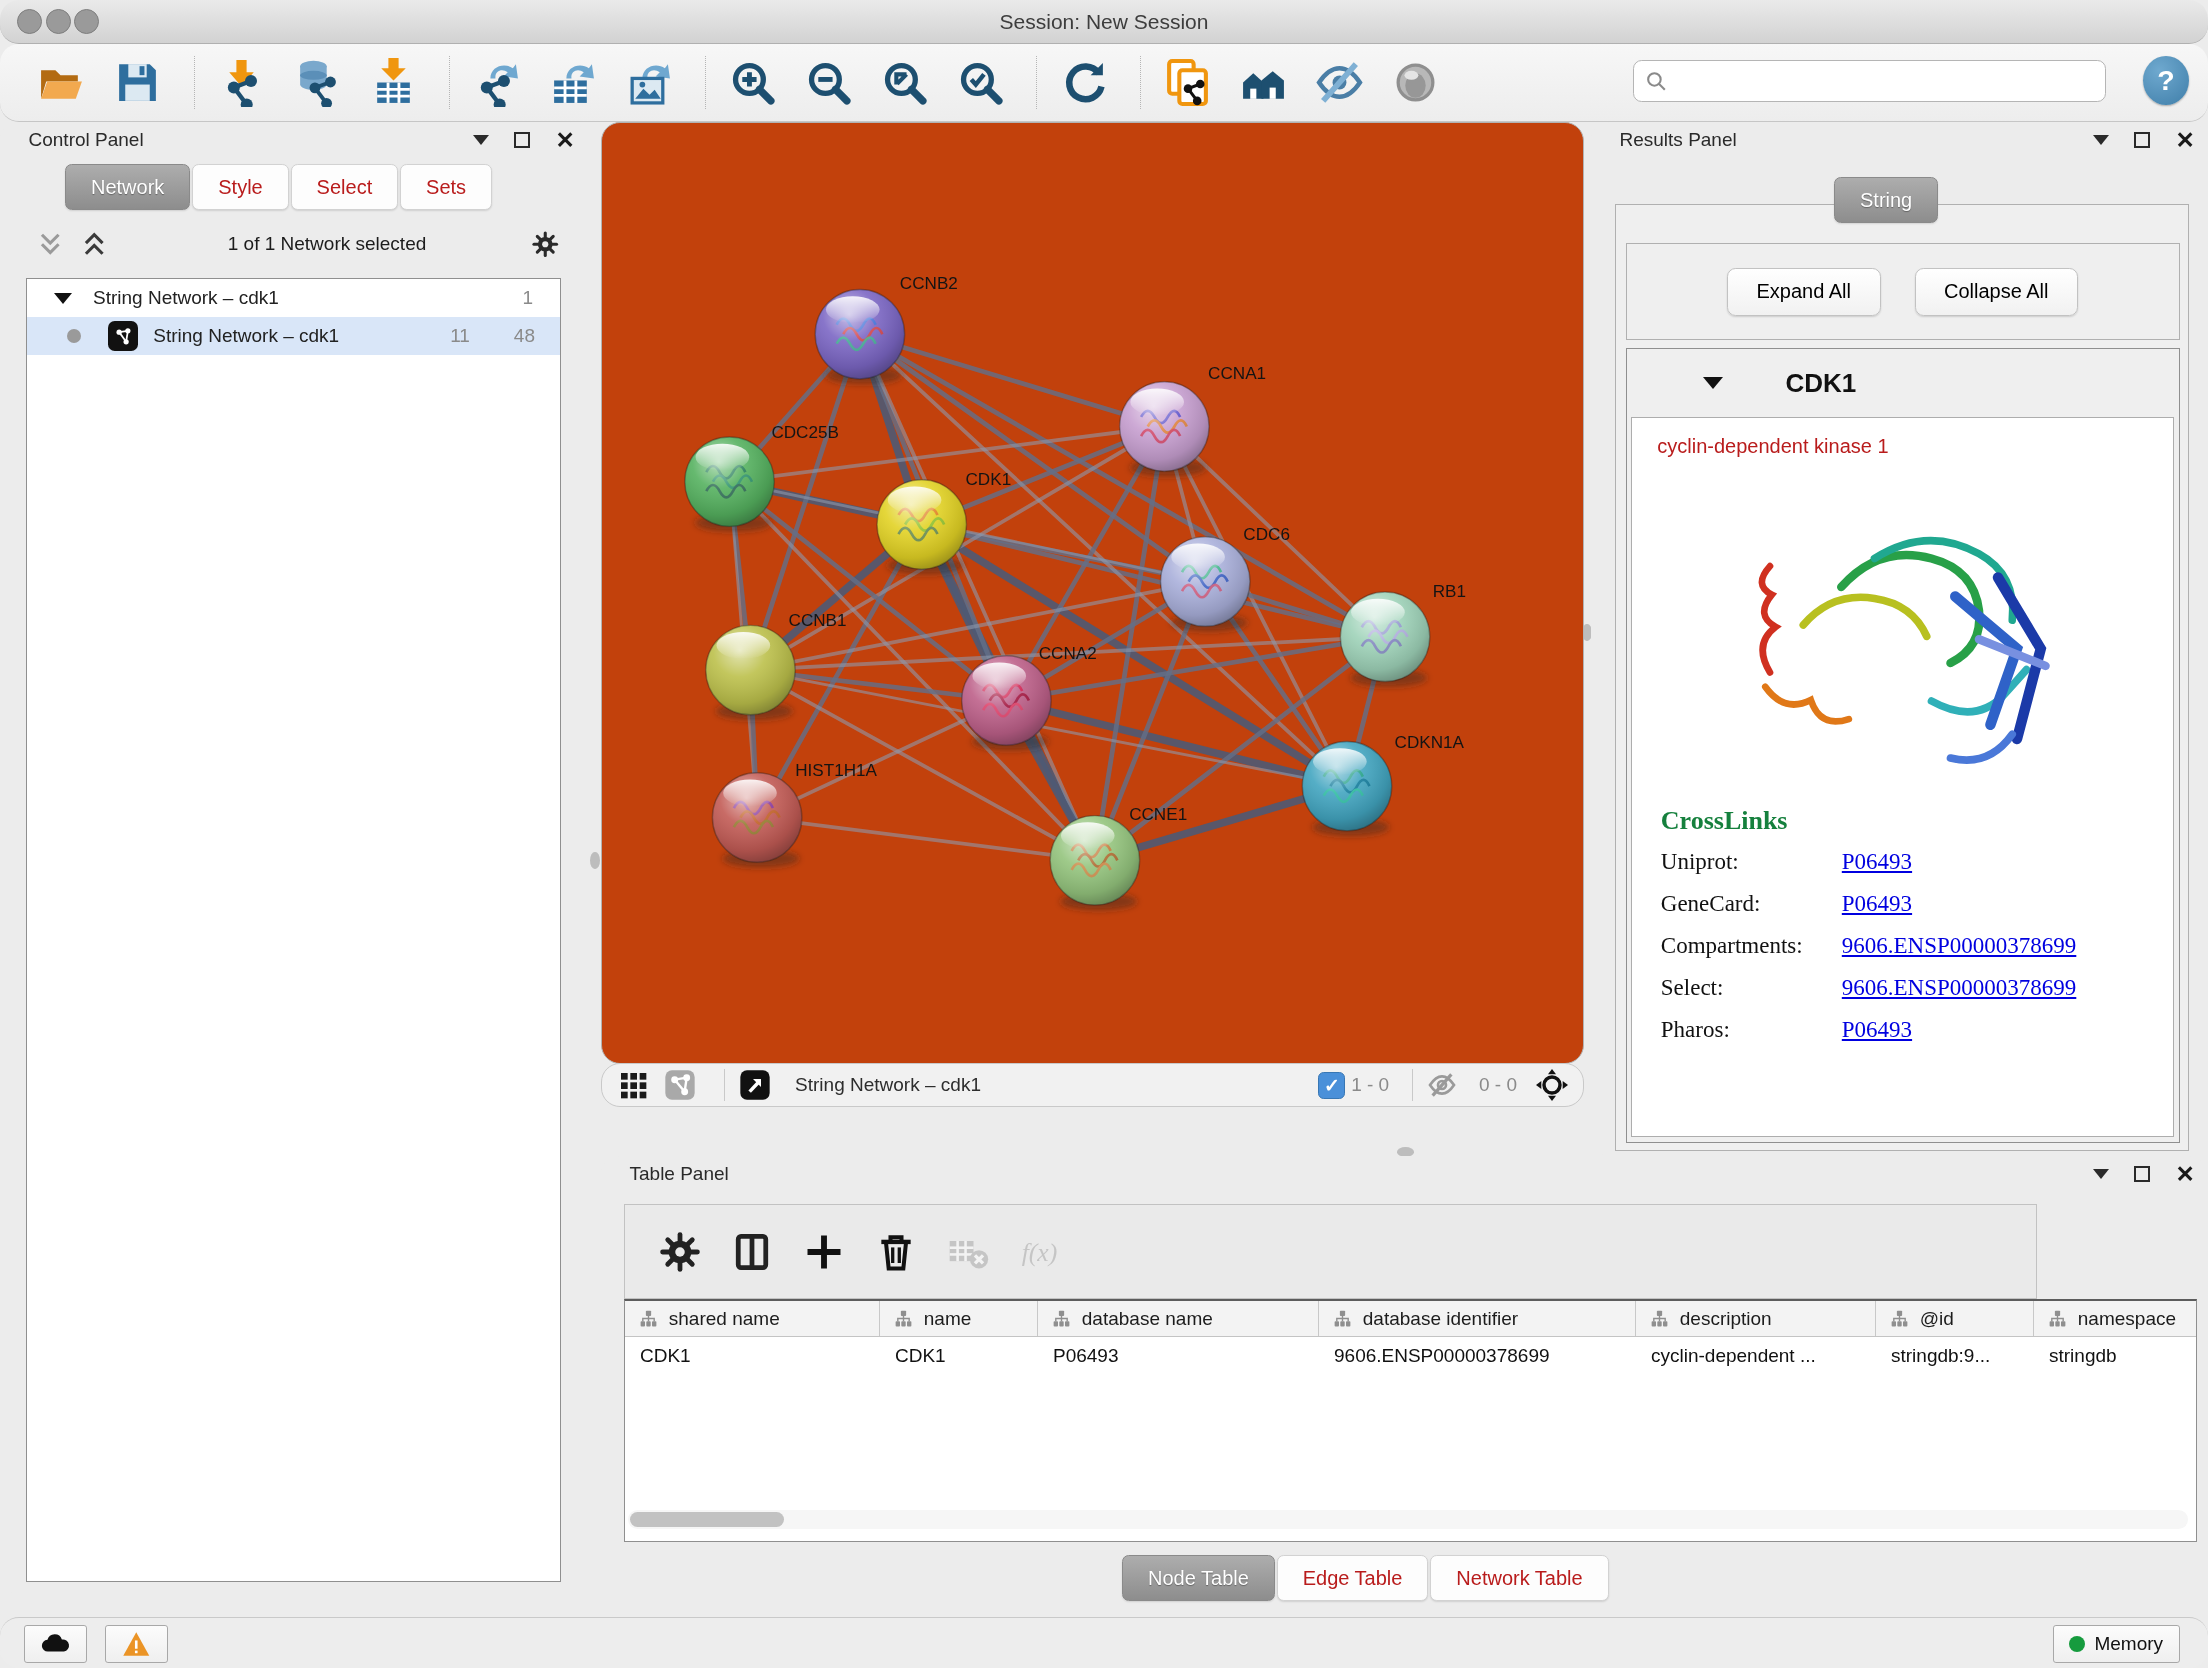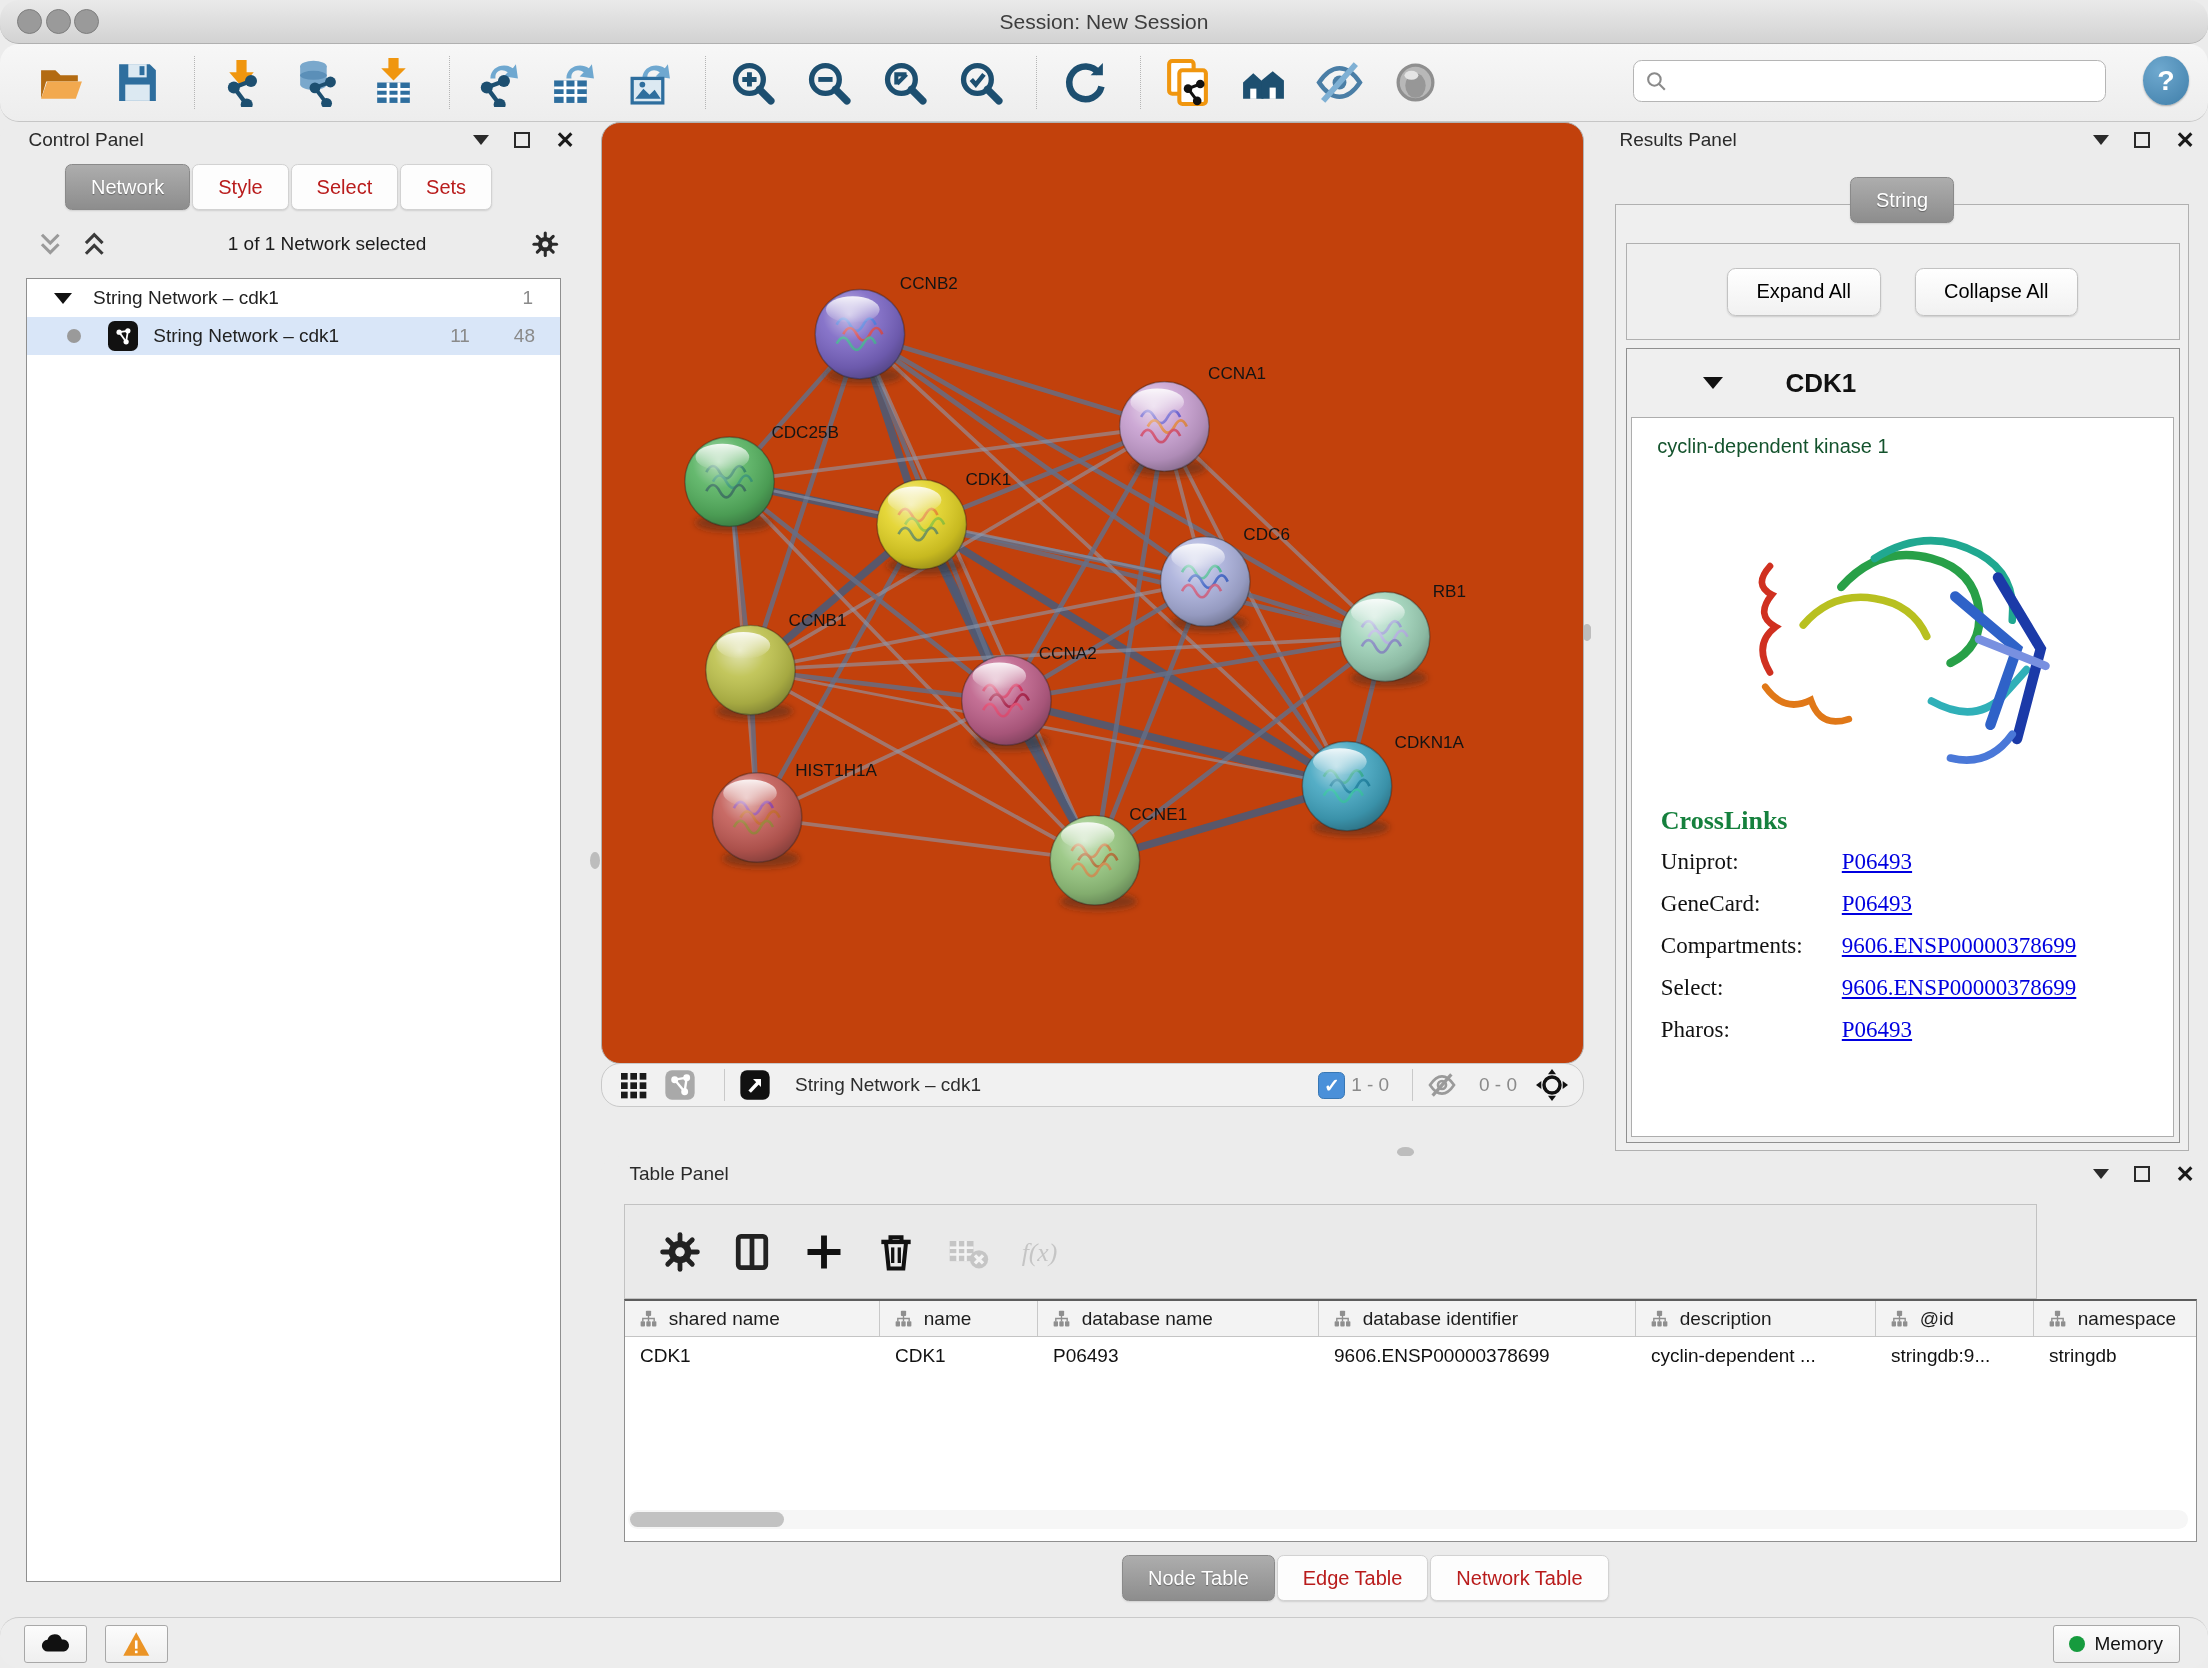--- a/index.html
+++ b/index.html
@@ -84,35 +84,35 @@
   .nt-ico { width:32px; height:32px; margin-right:15px; cursor:pointer; flex:0 0 auto; }
   .nt-sep { width:0; height:32px; border-left:1px solid #c9c9c9; margin:0 13.3px; }
   #nt-title { font-size:19px; color:#2d2d2d; margin-left:9.5px; flex:1; }
   .nt-badge { font-size:19px; color:#8a8a8a; margin:0 9.5px 0 5.7px; }
   #nt-checkbox { width:27px; height:27px; border-radius:5.7px; background:#4a90d9;
     border:1px solid #3877b4; color:#fff; font-size:19px; font-weight:bold;
     display:flex; align-items:center; justify-content:center; cursor:pointer; }
 
   
   #results-panel { left:1591px; top:122px; width:617px; height:1034px; background:#ececec; }
-  #rp-tab { position:absolute; left:259px; top:55px; z-index:2; }
+  #rp-tab { position:absolute; left:243px; top:55px; z-index:2; }
   #rp-outer { position:absolute; left:24px; top:82px; width:574px; height:947px;
     border:1.4px solid #b0b0b0; background:#efefef; }
   #rp-box1 { position:absolute; left:9.5px; top:38px; width:554px; height:97px;
     border:1.4px solid #b0b0b0; display:flex; align-items:center; justify-content:center; gap:34px; }
   .rp-btn { height:48px; padding:0 28.5px; font-size:20px; background:linear-gradient(#ffffff,#f1f1f1);
     border:1px solid #c2c2c2; border-radius:8.6px; cursor:pointer; box-shadow:0 1px 1.9px rgba(0,0,0,.15); }
   #rp-box2 { position:absolute; left:9.5px; top:143px; width:554px; height:795px; border:1.4px solid #8f8f8f; }
   #rp-prot-head { height:68px; display:flex; align-items:center; }
   #rp-prot-tri { width:0;height:0;border-left:10.5px solid transparent;border-right:10.5px solid transparent;
     border-top:12.4px solid #111; margin:0 0 0 76px; cursor:pointer; }
   #rp-prot-name { font-size:26px; font-weight:bold; color:#111; margin-left:63px; }
   #rp-white { position:absolute; left:4.8px; top:68px; right:4.8px; bottom:4.8px; background:#fff;
     border:1px solid #adadad; overflow:hidden; }
-  #rp-desc { font-size:20px; color:#14532d; padding:17px 16px 0 25px; }
+  #rp-desc { font-size:20px; color:#b91c1c; padding:17px 16px 0 25px; }
   #structure-svg { display:block; margin:15px auto 0 auto; }
   #rp-cross { padding:9.5px 0 0 28.5px; font-family:"Liberation Serif", serif; }
   #rp-cross-title { font-size:26px; font-weight:bold; color:#15803d; margin-bottom:13.3px; }
   .cl-row { display:flex; margin-bottom:16px; font-size:23px; }
   .cl-label { width:181px; color:#111; }
   .cl-link { color:#0000e0; text-decoration:underline; cursor:pointer; }
 
   
   #table-panel { left:601px; top:1156px; width:1607px; height:461px; background:#ececec; }
   #tp-toolbar { position:absolute; left:23px; top:48px; width:1413px; height:95px;

